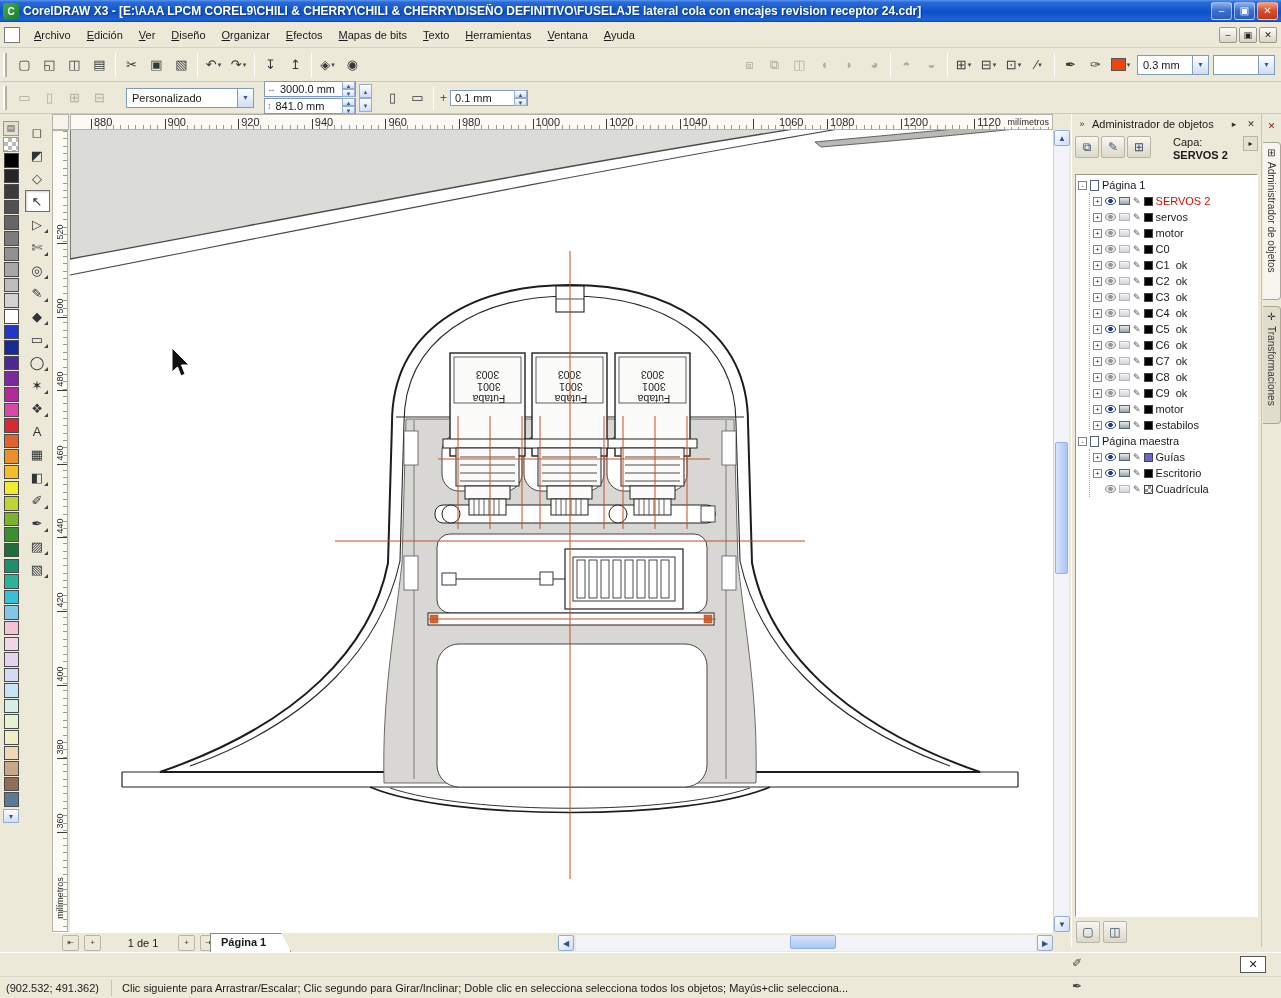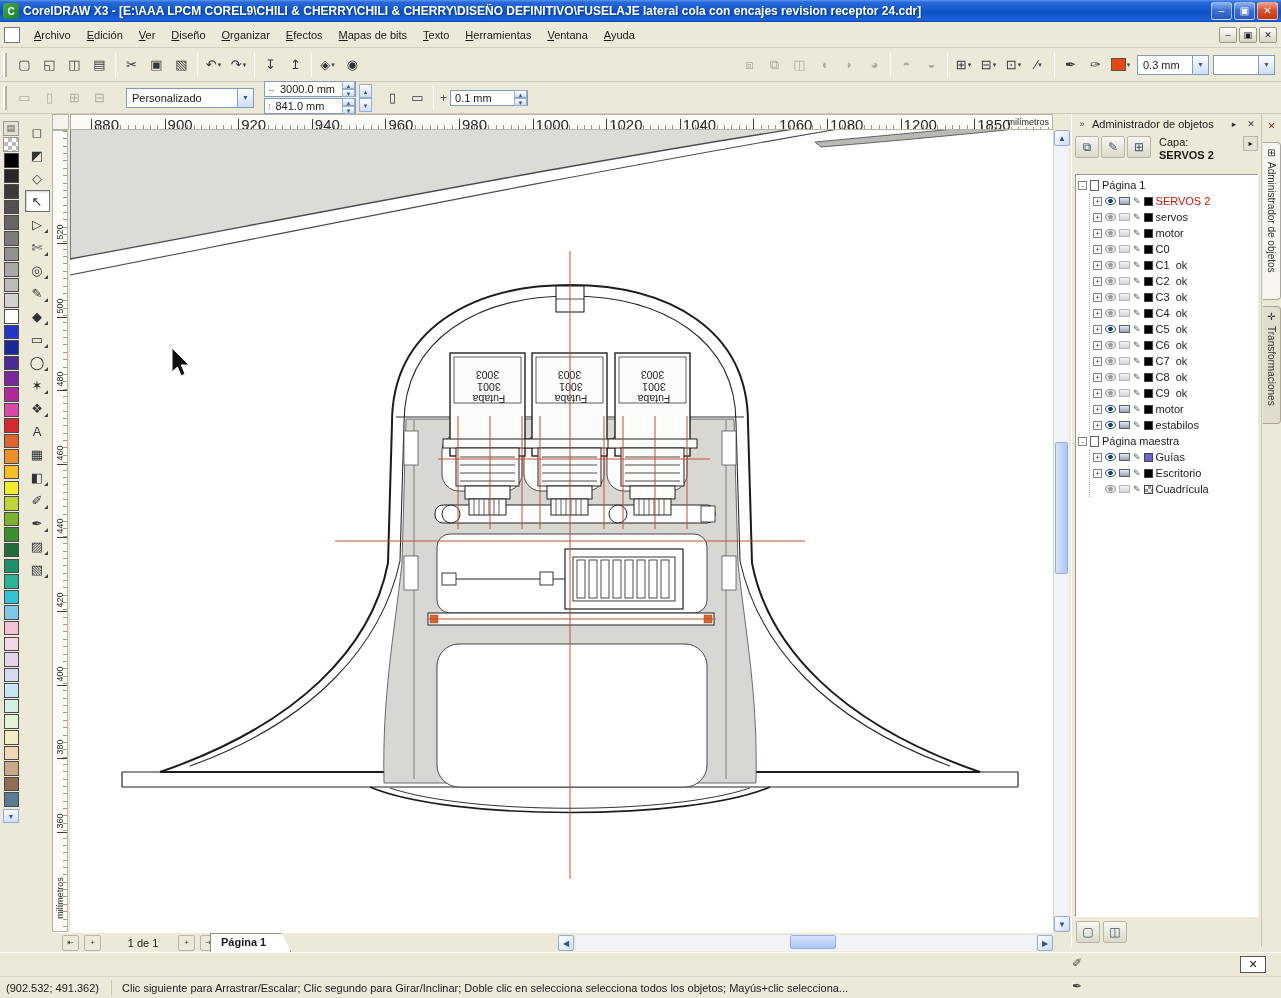--- a/index.html
+++ b/index.html
@@ -60,21 +60,21 @@
   .pal-btn { display:block; width:16px; height:15px; margin:1px auto 0; border:1px solid #999; background:#e4e1d2; font-size:9px; text-align:center; line-height:13px; color:#555; }
   .nofill { background:repeating-conic-gradient(#bbb 0 25%, #fff 0 50%) 0 0/8px 8px; }
   .swatch { display:block; width:15px; height:14.5px; margin:1.1px auto 0; border:1px solid #4a4a4a; }
   #palette-more { display:block; width:16px; height:14px; margin:2px auto 0; background:linear-gradient(#fdfdfd,#cfdcf8); border:1px solid #93aed0; font-size:7px; text-align:center; line-height:13px; color:#3a5a8c; }
 
   
   #ruler-corner { position:absolute; left:52px; top:114px; width:17px; height:16px; background:#f5f3ec; border:1px solid #b5b2a6; }
   #hruler { position:absolute; left:70px; top:114px; width:983px; height:16px; background:#fbfaf5; border:1px solid #b5b2a6; overflow:hidden;
     background-image:repeating-linear-gradient(90deg,#999 0 1px,transparent 1px 7.36px); background-size:963px 4px; background-position:20px 100%; background-repeat:no-repeat; }
   .htick { position:absolute; bottom:0; width:1px; height:10px; background:#3c3c3c; }
-  .hlab { position:absolute; top:1px; font-size:15px; color:#2a2a2a; }
+  .hlab { position:absolute; top:1px; font-size:11px; color:#2a2a2a; }
   #hruler-unit { position:absolute; right:3px; top:2px; font-size:9px; color:#2a2a2a; background:#fbfaf5; padding-left:3px; }
   #vruler { position:absolute; left:52px; top:130px; width:16px; height:802px; background:#fbfaf5; border:1px solid #b5b2a6; overflow:hidden;
     background-image:repeating-linear-gradient(180deg,#999 0 1px,transparent 1px 7.36px); background-size:4px 100%; background-position:100% 0; background-repeat:no-repeat; }
   .vtick { position:absolute; right:0; height:1px; width:10px; background:#3c3c3c; }
   .vlab { position:absolute; left:-9px; width:32px; text-align:center; font-size:9px; color:#2a2a2a; transform:rotate(-90deg); }
   #vruler-unit { position:absolute; left:-20px; bottom:28px; width:54px; text-align:center; font-size:9px; color:#2a2a2a; transform:rotate(-90deg); }
 
   
   #canvas { position:absolute; left:70px; top:130px; width:983px; height:802px; background:#fff; overflow:hidden; }
 
@@ -95,21 +95,21 @@
   #hthumb { position:absolute; left:214px; top:0; width:46px; height:14px; background:linear-gradient(180deg,#d8e4fb,#aac6f4); border:1px solid #8fb0e8; border-radius:2px; }
 
   
   #docker { position:absolute; left:1071px; top:114px; width:190px; height:833px; background:#ece9d8; border-left:1px solid #fff; }
   #docker-header { height:20px; display:flex; align-items:center; padding:0 3px; gap:3px; }
   #docker-header .title { flex:1; font-size:11px; white-space:nowrap; overflow:hidden; }
   .dk-btn { width:14px; height:14px; font-size:9px; line-height:13px; text-align:center; color:#333; border:1px solid transparent; }
   #docker-layerbar { height:38px; display:flex; align-items:flex-start; padding:2px 3px; gap:2px; }
   .dkt-btn { width:24px; height:22px; border:1px solid #b9b5a6; border-radius:2px; background:linear-gradient(#f8f7f2,#dcd8c8);
     display:flex; align-items:center; justify-content:center; font-size:12px; color:#38506e; }
-  #capa-block { margin-left:6px; line-height:13px; }
+  #capa-block { margin-left:20px; line-height:13px; }
   #capa-name { font-weight:bold; }
   #docker-nav { margin-left:auto; width:15px; height:15px; border:1px solid #b9b5a6; background:#e4e1d2; font-size:8px; text-align:center; line-height:13px; }
   #layer-tree { position:absolute; left:3px; top:60px; right:3px; bottom:30px; background:#fff; border:1px solid #9a968a; border-right-color:#fff; border-bottom-color:#fff; overflow:hidden; padding:2px 0 0 2px; }
   .trow { display:flex; align-items:center; height:16px; gap:3px; white-space:pre; }
   .kids { display:block; margin-left:11px; border-left:1px dotted #aaa; padding-left:3px; }
   .expander { width:9px; height:9px; border:1px solid #848284; background:#fff; font-size:8px; line-height:7px; text-align:center; color:#333; flex:0 0 9px; }
   .spacer9 { width:9px; flex:0 0 9px; }
   .page-ico { width:9px; height:11px; background:#fff; border:1px solid #55617a; }
   .eye { width:11px; height:8px; border:1px solid #2c4370; border-radius:50%; background:radial-gradient(circle at 50% 50%, #1c3f90 0 2px, #fff 2.5px); }
   .eye.off { border-color:#8e8e8e; background:radial-gradient(circle at 50% 50%, #9a9a9a 0 2px, #e8e8e8 2.5px); }
@@ -474,21 +474,21 @@
     <span class="hlab" style="left: 538.2px;">1020</span>
     <span class="htick" style="left: 608.8px;"></span>
     <span class="hlab" style="left: 611.8px;">1040</span>
     <span class="htick" style="left: 682.4px;"></span>
     <span class="hlab" style="left: 708px;">1060</span>
     <span class="htick" style="left: 756px;"></span>
     <span class="hlab" style="left: 759px;">1080</span>
     <span class="htick" style="left: 829.6px;"></span>
     <span class="hlab" style="left: 832.6px;">1200</span>
     <span class="htick" style="left: 903.2px;"></span>
-    <span class="hlab" style="left: 906.2px;">1850</span>
+    <span class="hlab" style="left: 906.2px;">1120</span>
   </div>
 <div id="vruler">
   <span id="vruler-unit">milímetros</span>
 <span class="vtick" style="top: 112px;"></span>
     <span class="vlab" style="top: 96px;">520</span>
     <span class="vtick" style="top: 185.6px;"></span>
     <span class="vlab" style="top: 169.6px;">500</span>
     <span class="vtick" style="top: 259.2px;"></span>
     <span class="vlab" style="top: 243.2px;">480</span>
     <span class="vtick" style="top: 332.8px;"></span>

